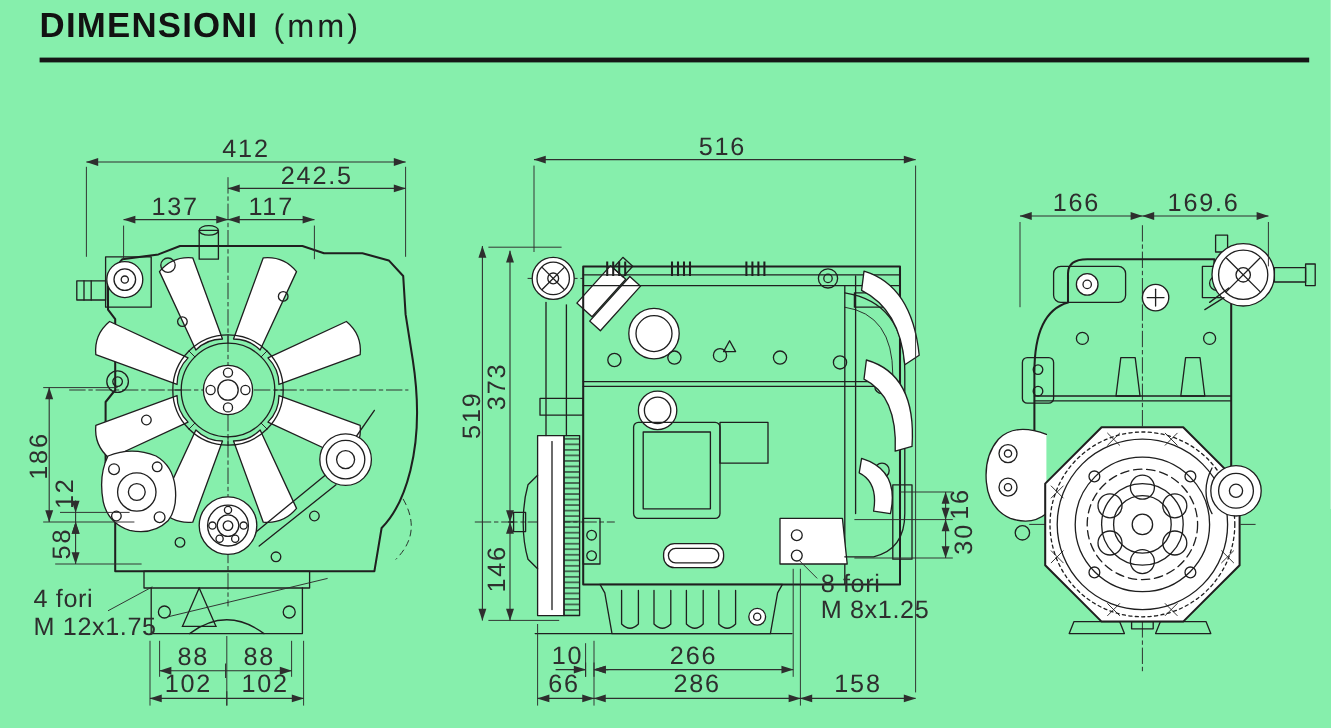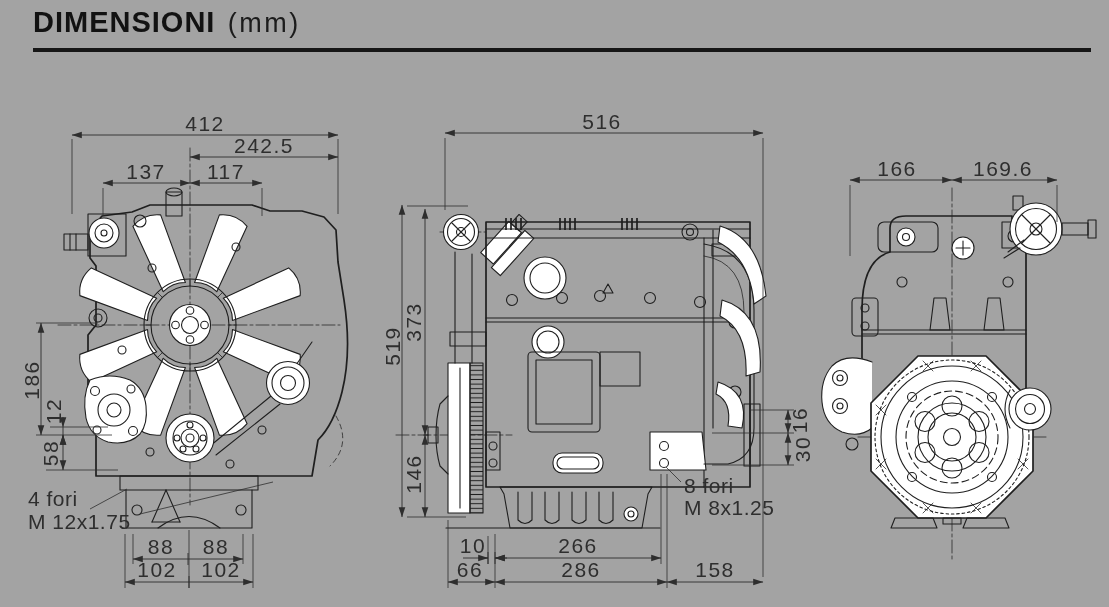--- a/index.html
+++ b/index.html
@@ -1,16 +1,16 @@
 <!DOCTYPE html>
 <html><head>
 <meta charset="utf-8">
 <style>
   html,body{margin:0;padding:0;background:#f5f5f5;}
-  #page{position:relative;width:1109px;height:607px;background:#a3a3a3;overflow:hidden;
+  #page{position:relative;width:1109px;height:607px;background:#86efac;overflow:hidden;
         font-family:"Liberation Sans",sans-serif;}
   #title-block{position:absolute;left:33px;top:6px;white-space:nowrap;}
   #title-block .t-main{font-size:29px;font-weight:700;letter-spacing:1px;color:#121212;}
   #title-block .t-unit{font-size:27px;font-weight:400;letter-spacing:2.5px;color:#1c1c1c;margin-left:8px;}
   #title-rule{position:absolute;left:33px;top:48px;width:1058px;height:4px;background:#161616;}
   svg{position:absolute;left:0;top:0;}
   .art{stroke:#1f1f1f;fill:none;stroke-width:1.1;stroke-linejoin:round;stroke-linecap:round;}
   .w{fill:#ffffff;}
   .bold{stroke-width:1.7;}
   .fine{stroke-width:0.75;}

